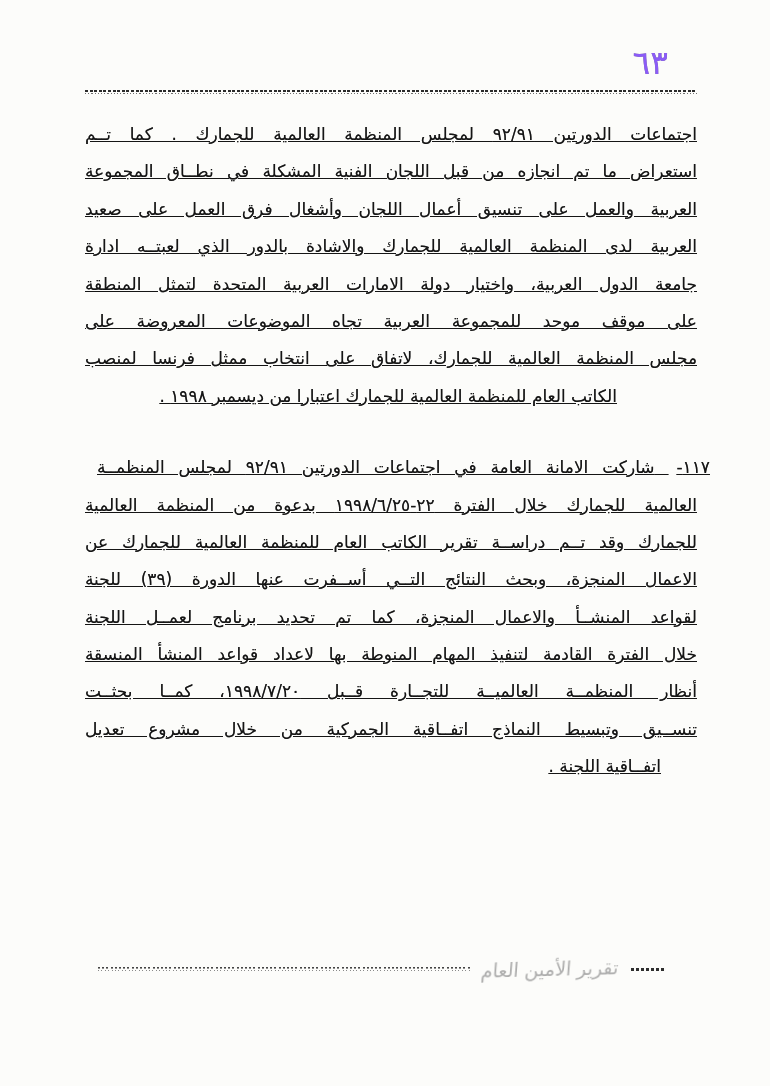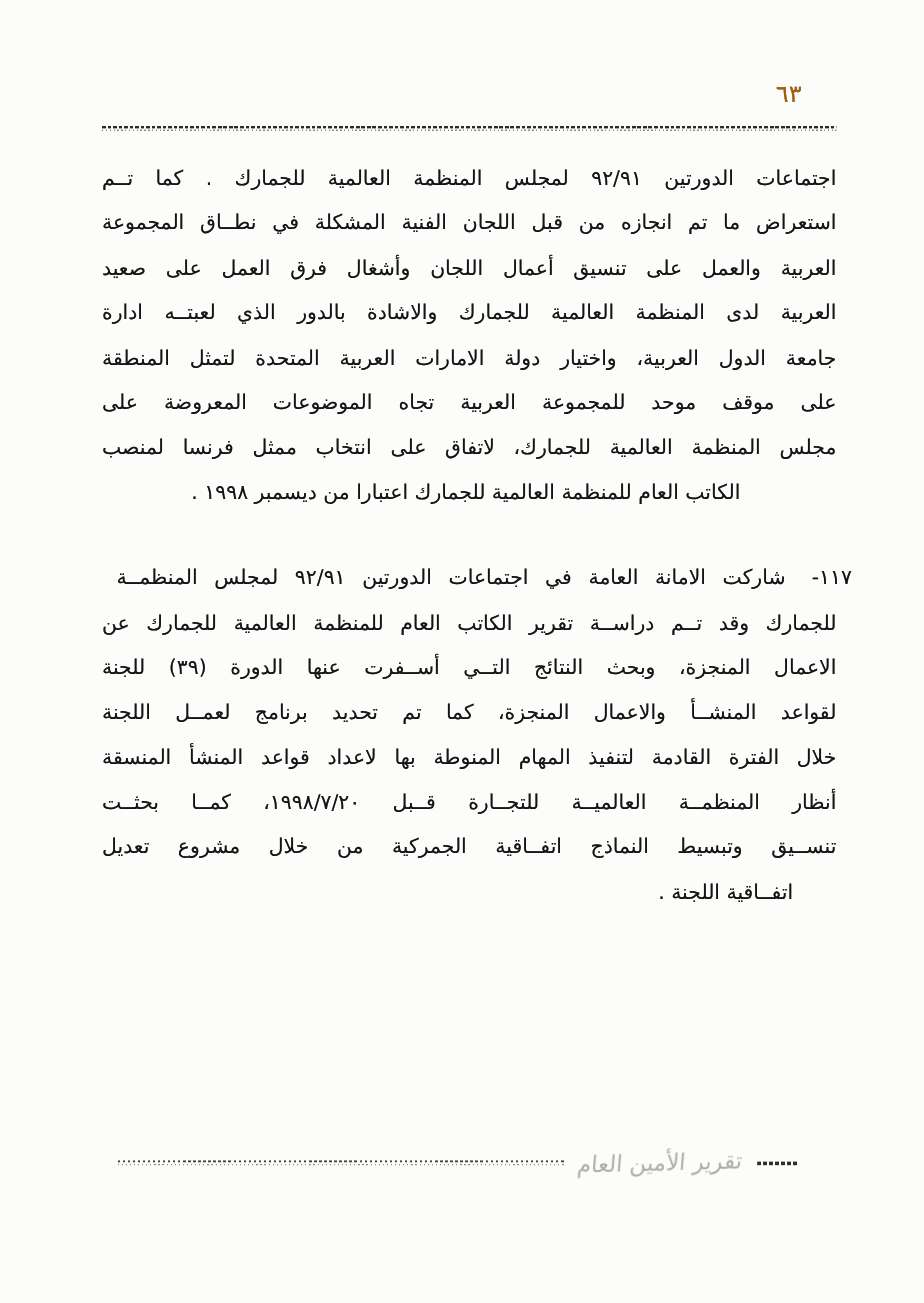--- a/index.html
+++ b/index.html
@@ -6,26 +6,26 @@
     margin: 0; padding: 0;
     width: 770px; height: 1086px;
     overflow: hidden;
     background: #fcfcfa;
     direction: rtl;
     font-family: "DejaVu Sans", sans-serif;
   }
   .page { position: relative; width: 770px; height: 1086px; }
 
   .pageno {
-    padding-top: 63px;
+    padding-top: 48px;
     margin-left: 0;
     margin-right: 102px;
     text-align: right;
-    font-size: 20px;
-    color: #a16207;
+    font-size: 33px;
+    color: #8b5cf6;
     line-height: 30px;
     text-shadow: 0 0 .5px rgba(0,0,0,.5);
   }
 
   .hrule {
     margin: 12px 73px 0 85px;
     height: 5px;
     background:
       repeating-linear-gradient(90deg, #2b2b2b 0 3px, rgba(0,0,0,0) 3px 4.6px) 0 0 / 100% 2px no-repeat,
       repeating-linear-gradient(90deg, #6f6f6f 0 1.2px, rgba(0,0,0,0) 1.2px 3.2px) 0 3.4px / 100% 1.2px no-repeat;
@@ -36,20 +36,21 @@
     color: #151515;
     font-size: 17px;
     text-shadow: 0 0 .45px rgba(0,0,0,.55);
   }
   .line {
     line-height: 37.4px;
     height: 37.4px;
     text-align: justify;
     text-align-last: justify;
     white-space: nowrap;
+    text-decoration: underline;
   }
   .p1last {
     text-align-last: right;
     padding-right: 80px;
   }
   .p2last {
     text-align-last: right;
     padding-right: 36px;
   }
   .para2 { margin-top: 34px; }
@@ -106,20 +107,21 @@
       <div class="line">على موقف موحد للمجموعة العربية تجاه الموضوعات المعروضة على</div>
       <div class="line">مجلس المنظمة العالمية للجمارك، لاتفاق على انتخاب ممثل فرنسا لمنصب</div>
       <div class="line p1last">الكاتب العام للمنظمة العالمية للجمارك اعتبارا من ديسمبر ١٩٩٨ .</div>
     </div>
 
     <div class="para para2">
       <div class="line itemline">
         <span class="itemno">١١٧-</span>
         <span>شاركت الامانة العامة في اجتماعات الدورتين ٩٢/٩١ لمجلس المنظمــة</span>
       </div>
+      <div class="line">العالمية للجمارك خلال الفترة ٢٢-١٩٩٨/٦/٢٥ بدعوة من المنظمة العالمية</div>
       <div class="line">للجمارك وقد تــم دراســة تقرير الكاتب العام للمنظمة العالمية للجمارك عن</div>
       <div class="line">الاعمال المنجزة، وبحث النتائج التــي أســفرت عنها الدورة (٣٩) للجنة</div>
       <div class="line">لقواعد المنشــأ والاعمال المنجزة، كما تم تحديد برنامج لعمــل اللجنة</div>
       <div class="line">خلال الفترة القادمة لتنفيذ المهام المنوطة بها لاعداد قواعد المنشأ المنسقة</div>
       <div class="line">أنظار المنظمــة العالميــة للتجــارة قــبل ١٩٩٨/٧/٢٠، كمــا بحثــت</div>
       <div class="line">تنســيق وتبسيط النماذج اتفــاقية الجمركية من خلال مشروع تعديل</div>
       <div class="line p2last">اتفــاقية اللجنة .</div>
     </div>
 
   </div>

